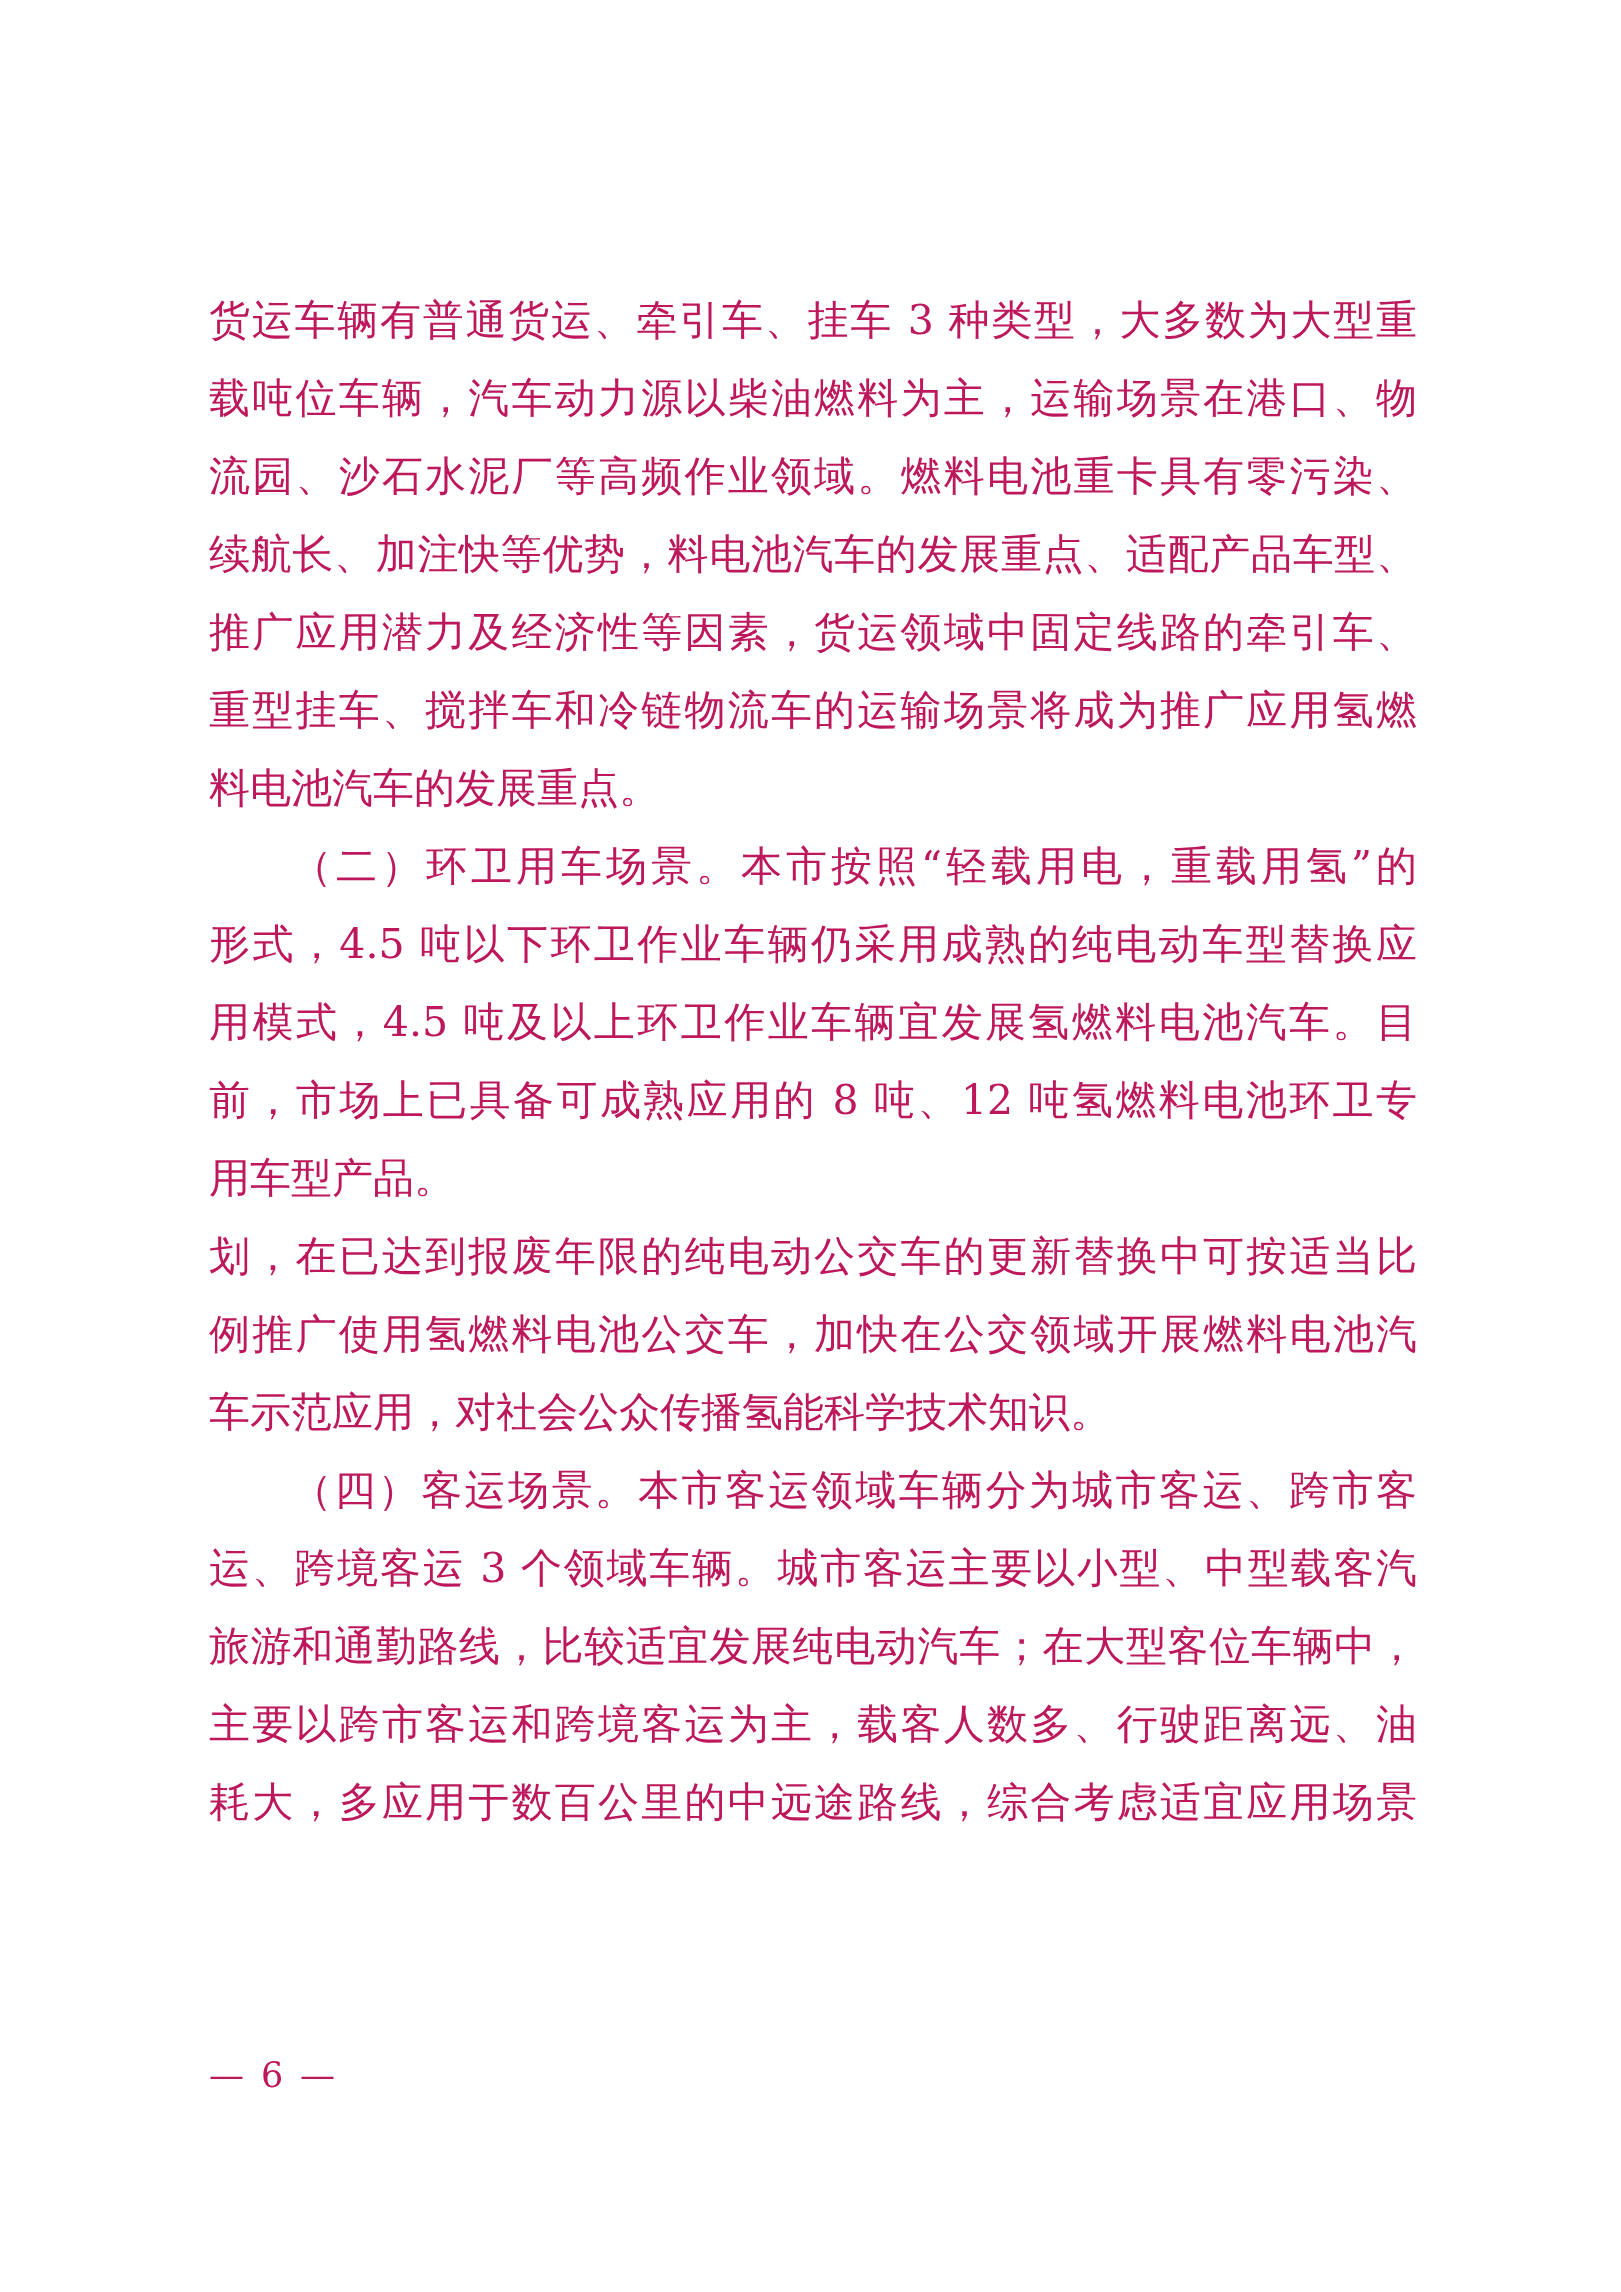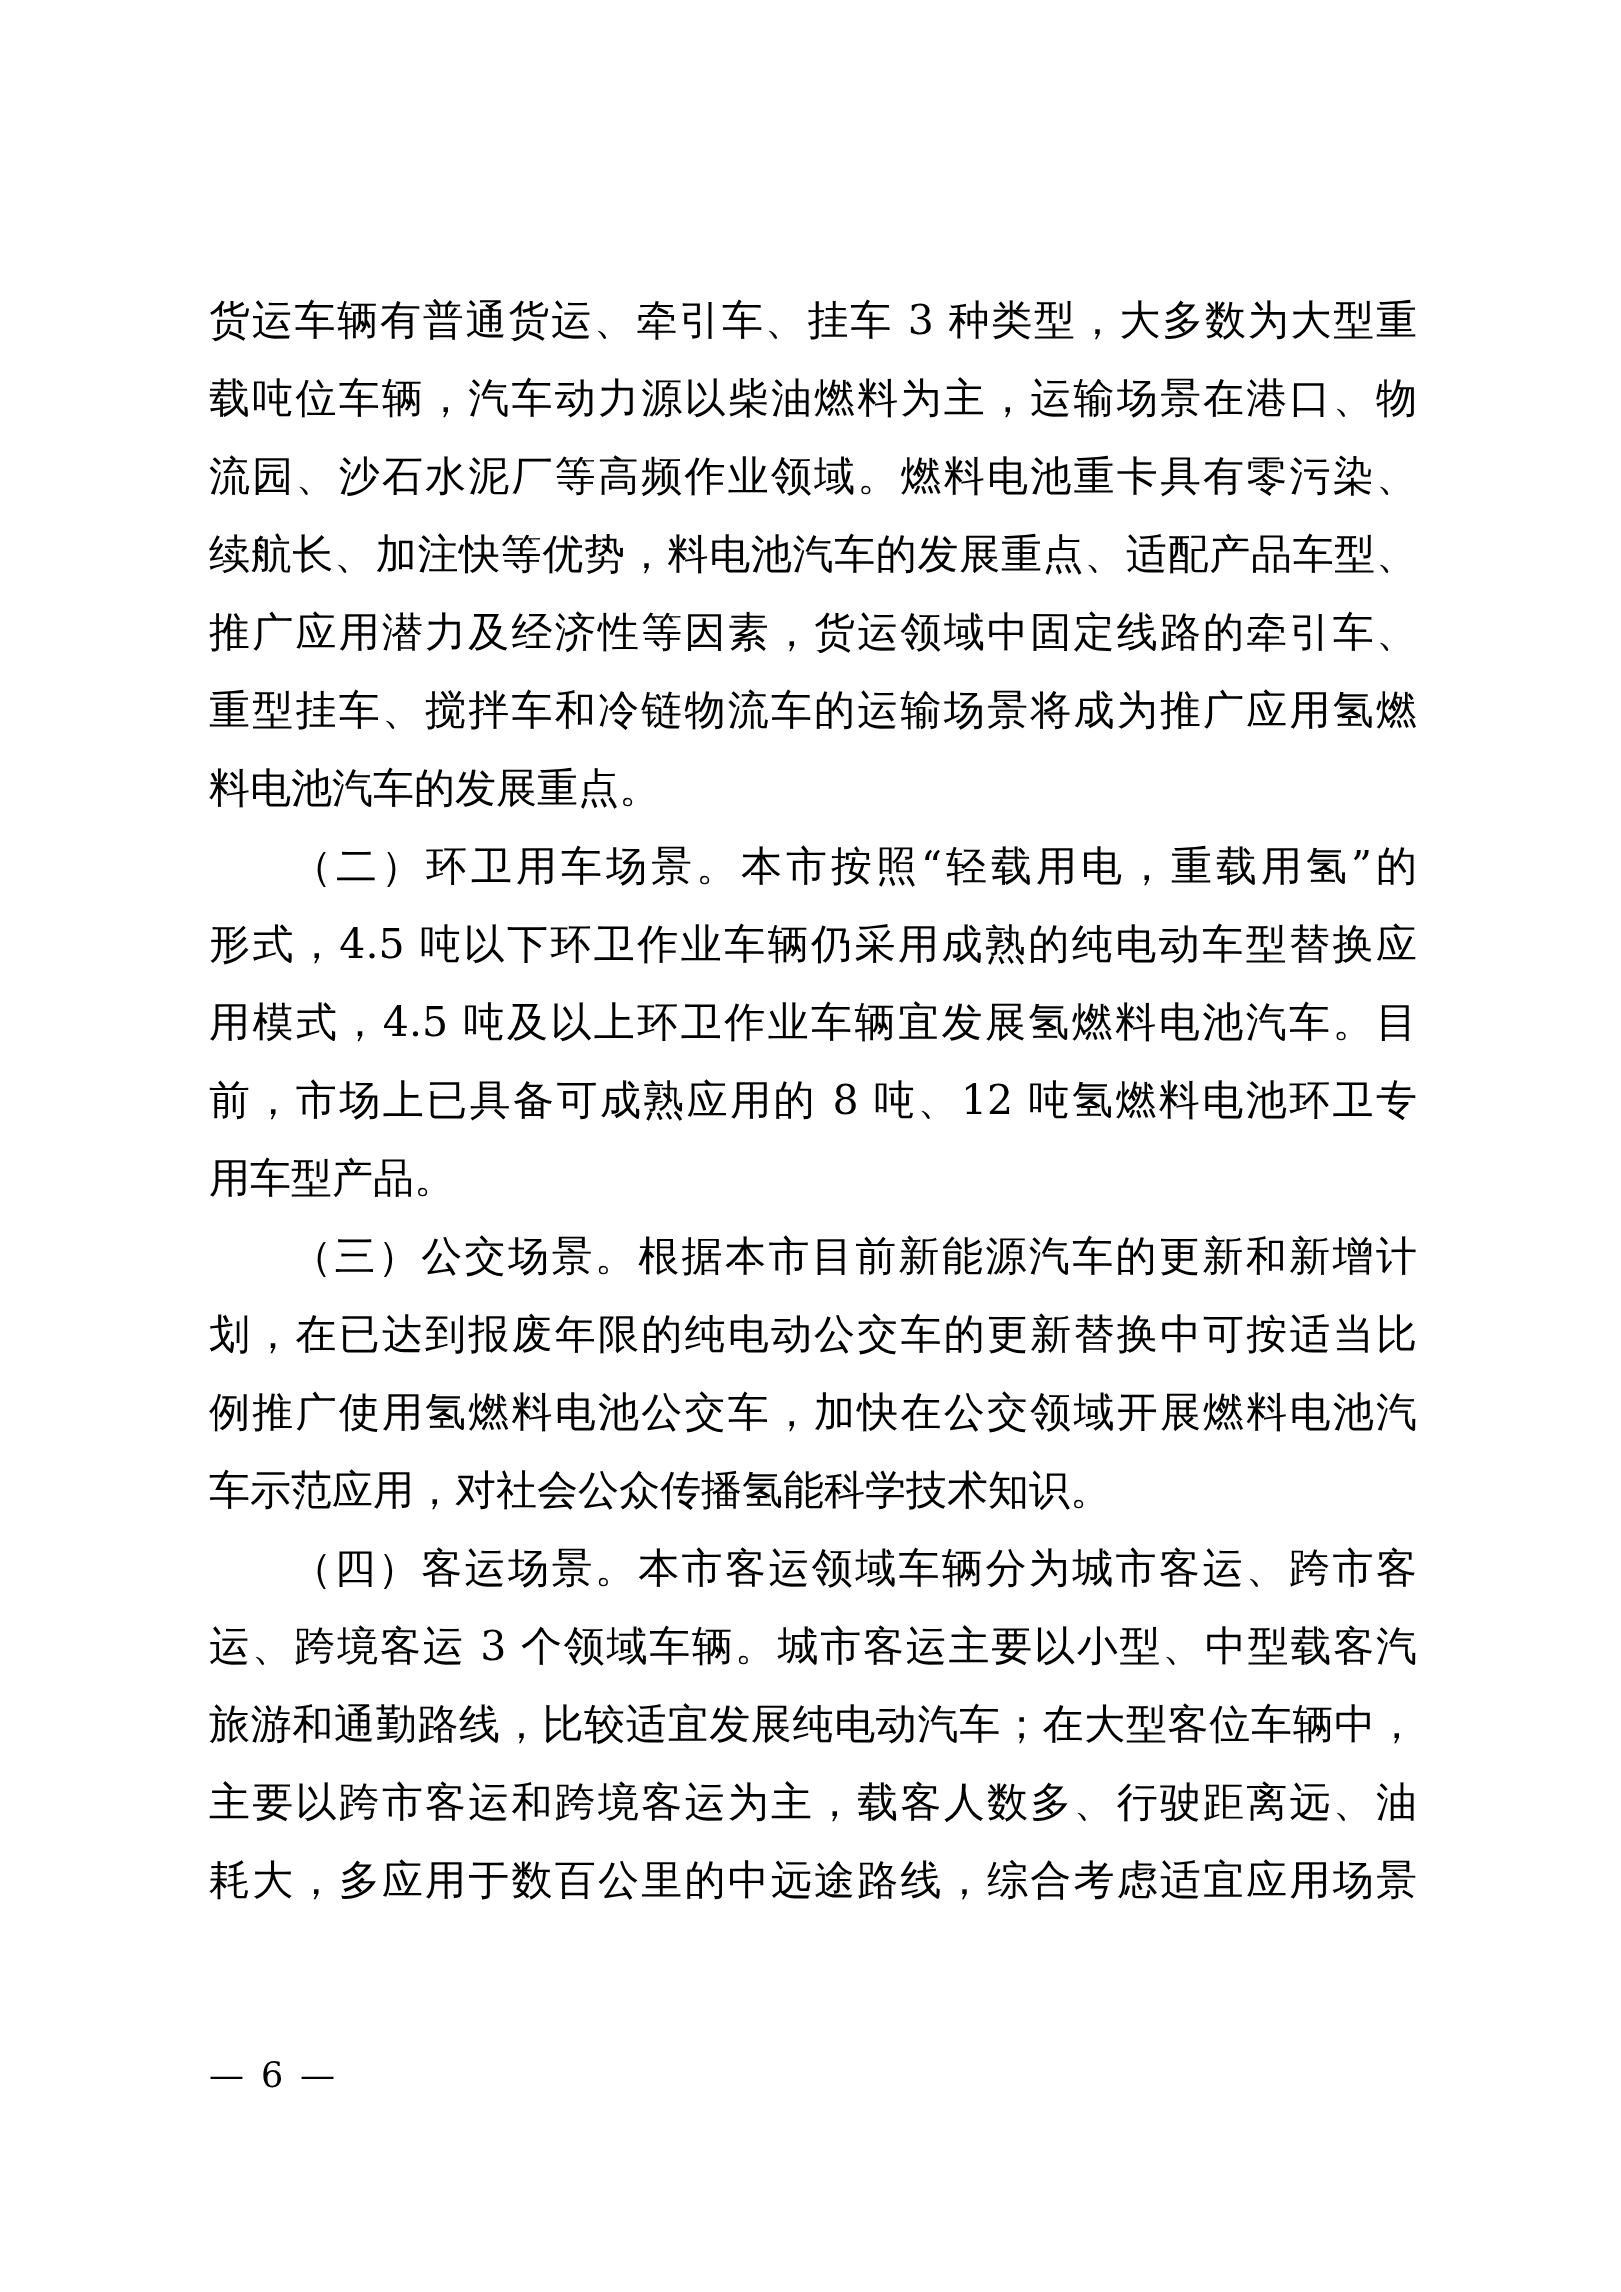--- a/index.html
+++ b/index.html
@@ -5,21 +5,21 @@
   html, body {
     margin: 0;
     padding: 0;
     background: #ffffff;
   }
   .page {
     position: relative;
     width: 1580px;
     height: 2293px;
     background: #ffffff;
-    color: #000000;
+    color: #be185d;
     font-family: "DejaVu Serif", "Liberation Serif", serif;
     overflow: hidden;
   }
   .text-block {
     position: absolute;
     left: 209px;
     top: 281px;
     width: 1208px;
   }
   .line {
@@ -62,21 +62,20 @@
     <div class="line">流园、沙石水泥厂等高频作业领域。燃料电池重卡具有零污染、</div>
     <div class="line">续航长、加注快等优势，料电池汽车的发展重点、适配产品车型、</div>
     <div class="line">推广应用潜力及经济性等因素，货运领域中固定线路的牵引车、</div>
     <div class="line">重型挂车、搅拌车和冷链物流车的运输场景将成为推广应用氢燃</div>
     <div class="line short">料电池汽车的发展重点。</div>
     <div class="line indent">（二）环卫用车场景。本市按照“轻载用电，重载用氢”的</div>
     <div class="line">形式，4.5 吨以下环卫作业车辆仍采用成熟的纯电动车型替换应</div>
     <div class="line">用模式，4.5 吨及以上环卫作业车辆宜发展氢燃料电池汽车。目</div>
     <div class="line">前，市场上已具备可成熟应用的 8 吨、12 吨氢燃料电池环卫专</div>
     <div class="line short">用车型产品。</div>
-    <div class="line indent">（三）公交场景。根据本市目前新能源汽车的更新和新增计</div>
     <div class="line">划，在已达到报废年限的纯电动公交车的更新替换中可按适当比</div>
     <div class="line">例推广使用氢燃料电池公交车，加快在公交领域开展燃料电池汽</div>
     <div class="line short">车示范应用，对社会公众传播氢能科学技术知识。</div>
     <div class="line indent">（四）客运场景。本市客运领域车辆分为城市客运、跨市客</div>
     <div class="line">运、跨境客运 3 个领域车辆。城市客运主要以小型、中型载客汽</div>
     <div class="line">旅游和通勤路线，比较适宜发展纯电动汽车；在大型客位车辆中，</div>
     <div class="line">主要以跨市客运和跨境客运为主，载客人数多、行驶距离远、油</div>
     <div class="line">耗大，多应用于数百公里的中远途路线，综合考虑适宜应用场景</div>
   </div>
 

